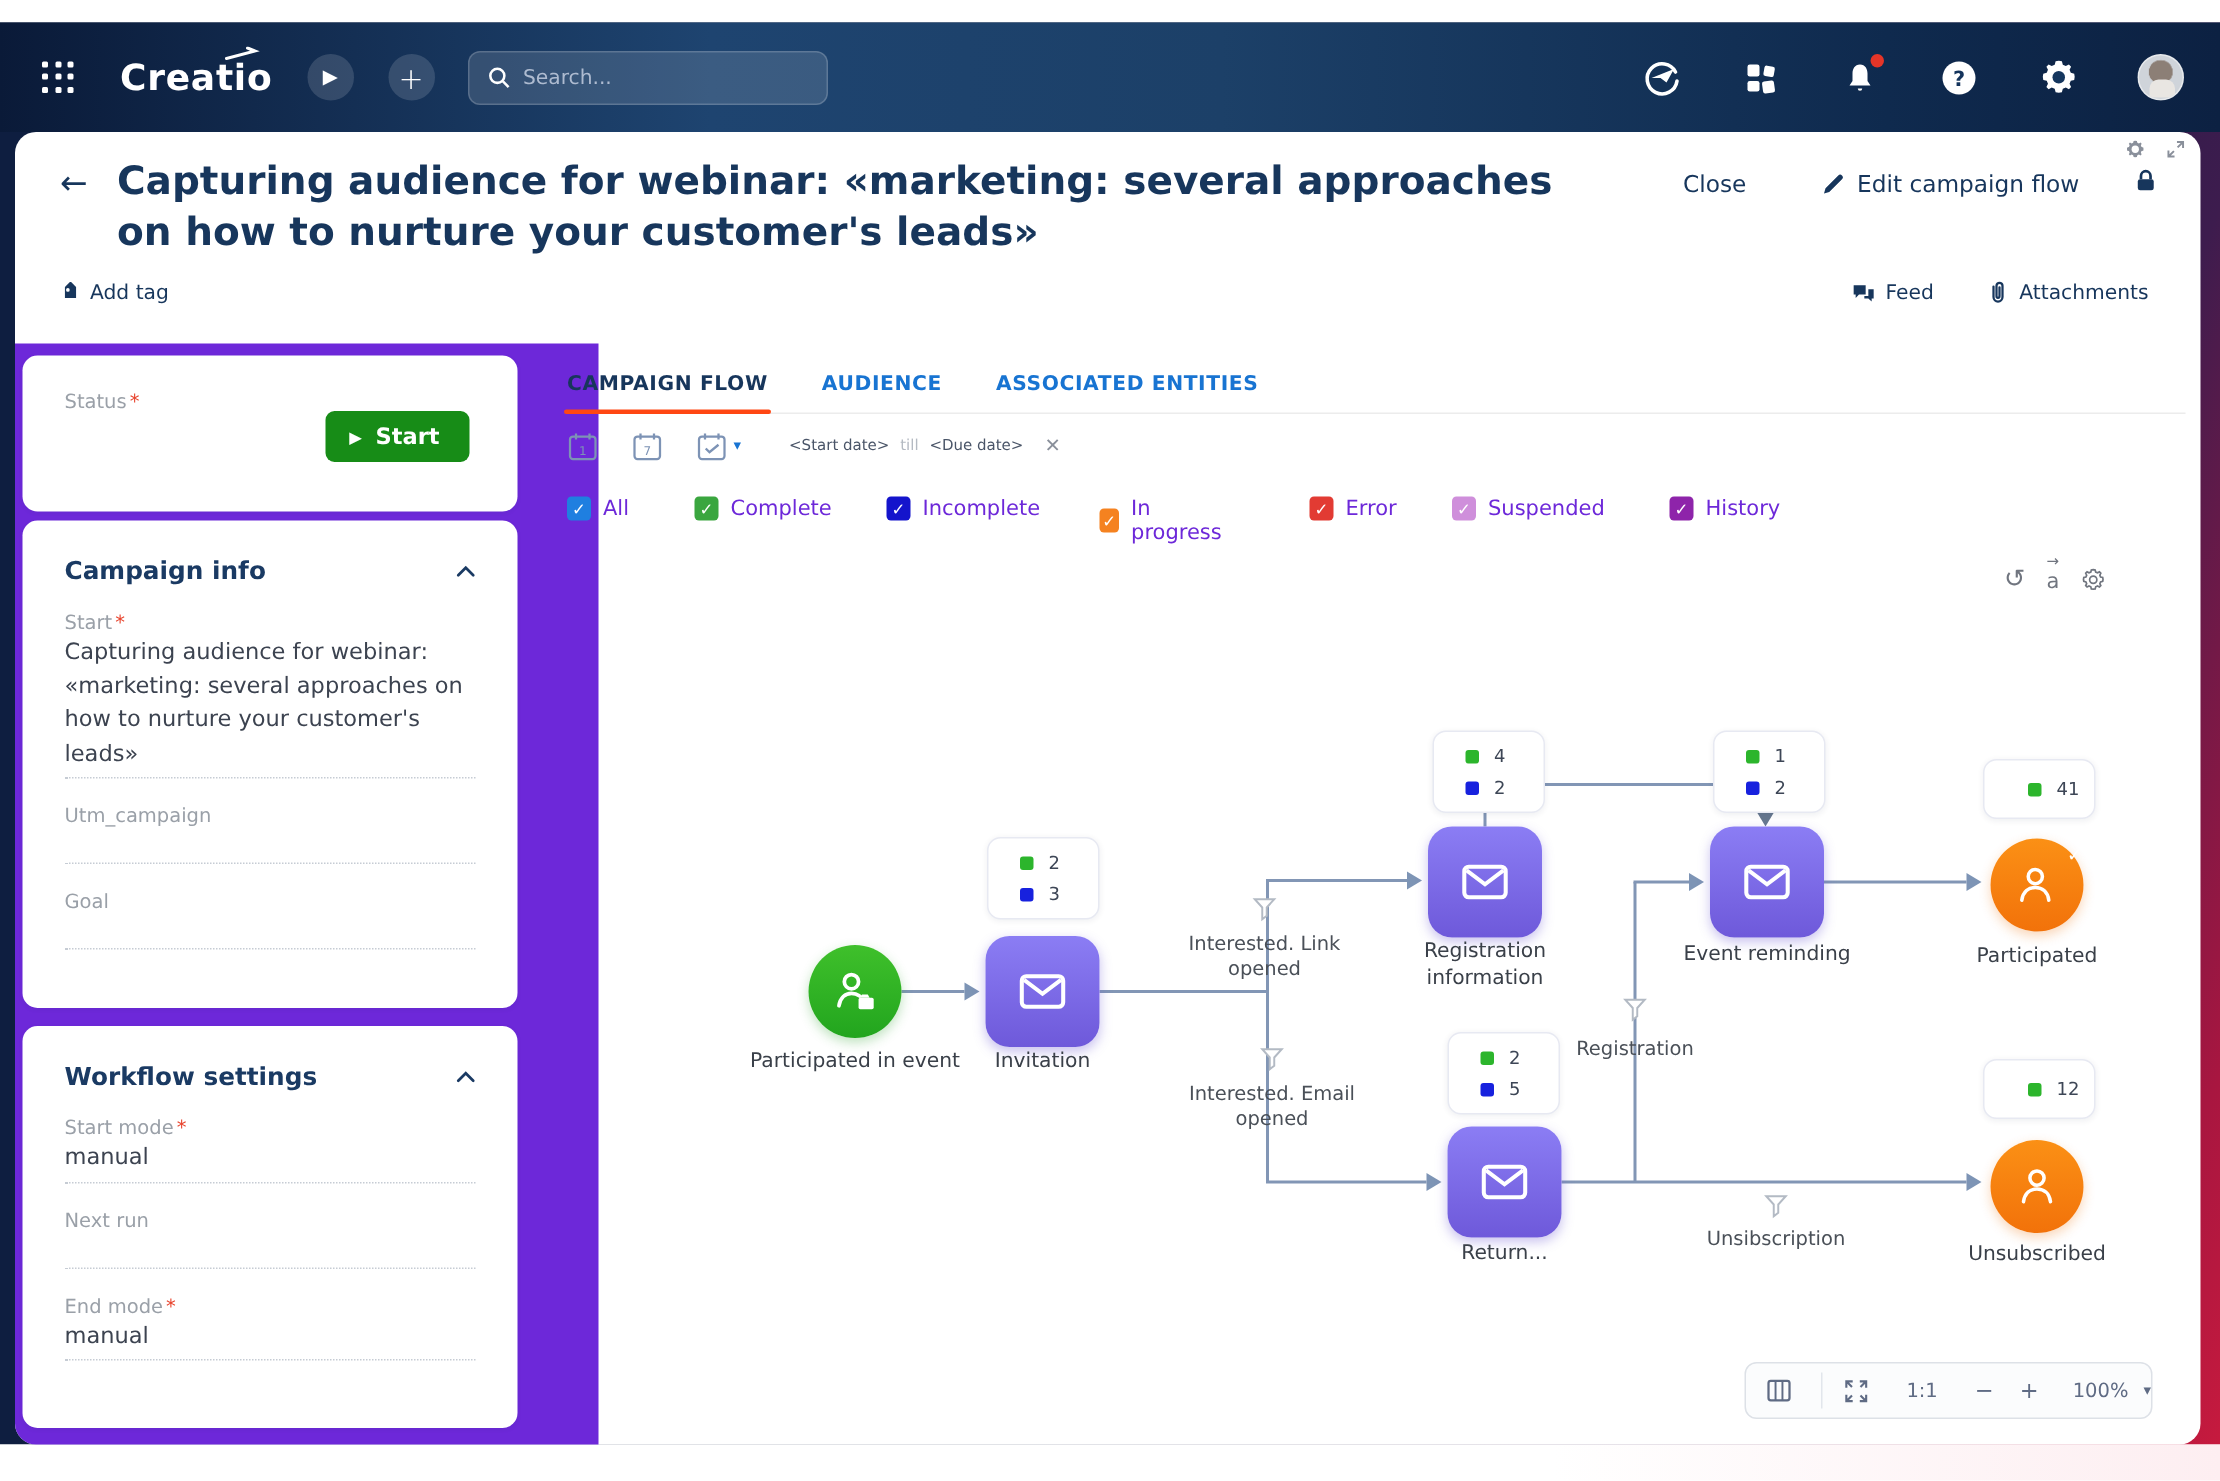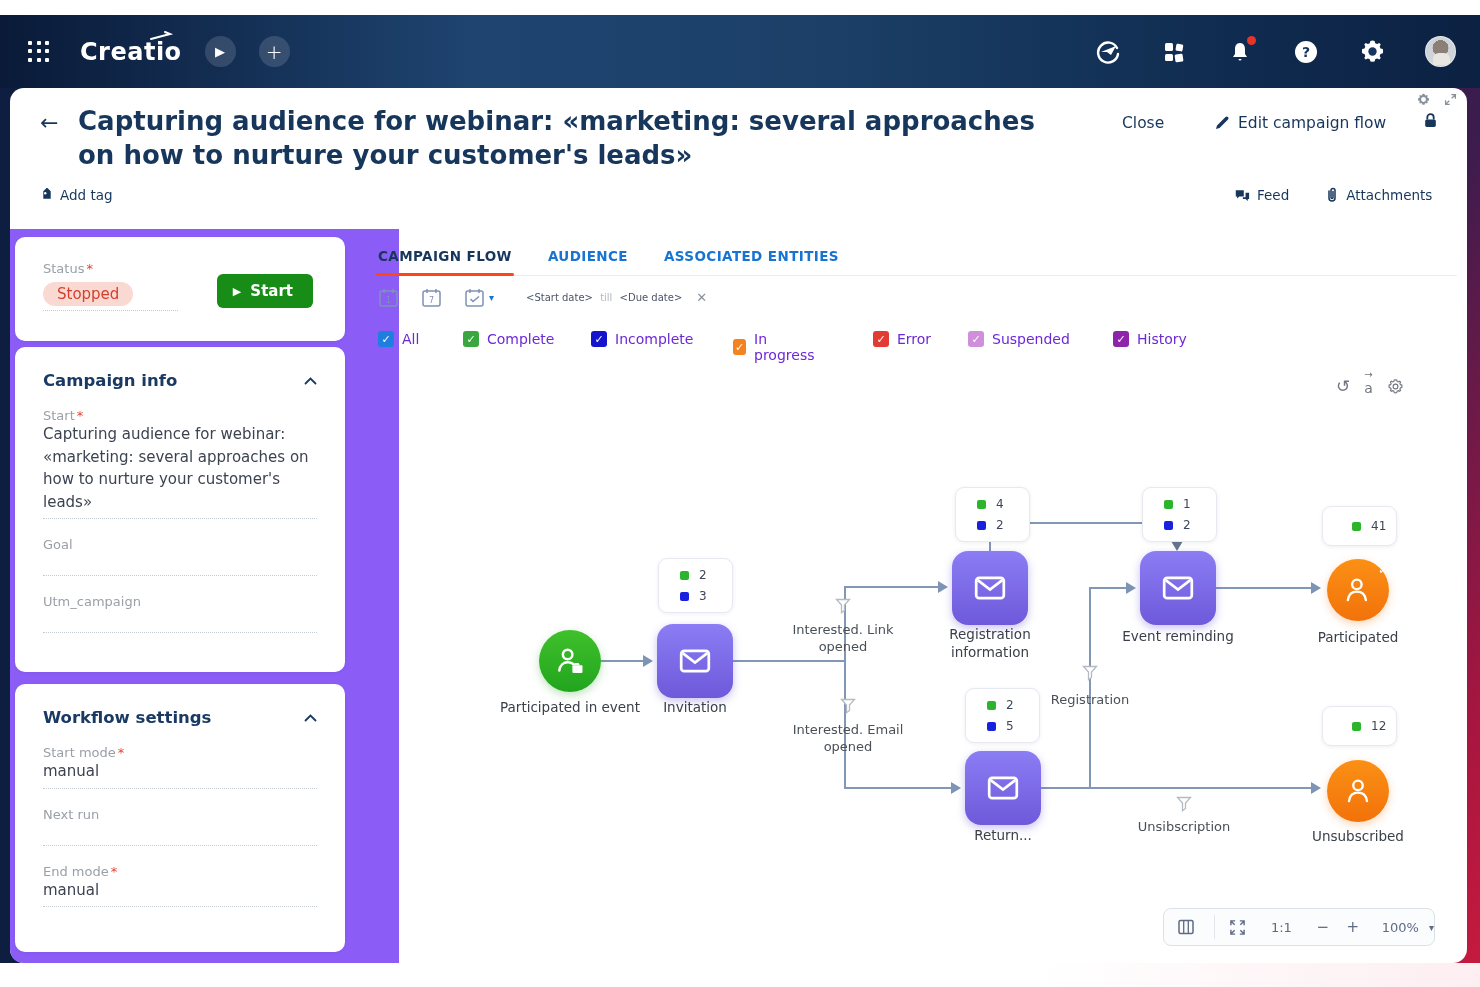--- a/index.html
+++ b/index.html
@@ -42,21 +42,21 @@
   .back-arrow { position:absolute; left:30px; top:22px; font-size:22px; color:#17365c; cursor:pointer; }
   .page-title { position:absolute; left:68px; top:16px; width:1000px; font-size:26px; line-height:1.32; font-weight:bold; color:#17365c; }
   .btn-close { position:absolute; left:1112px; top:26px; font-size:15.5px; color:#17365c; cursor:pointer; }
   .btn-edit { position:absolute; left:1204px; top:26px; font-size:15.5px; color:#17365c; cursor:pointer; display:flex; align-items:center; gap:8px; }
   .lock-ic { position:absolute; left:1412px; top:24px; cursor:pointer; }
   .add-tag { position:absolute; left:30px; top:99px; font-size:13.5px; color:#17365c; display:flex; align-items:center; gap:6px; cursor:pointer; }
   .hdr-right { position:absolute; top:99px; left:1224px; display:flex; gap:36px; font-size:13.5px; color:#17365c; }
   .hdr-right .hitem { display:flex; align-items:center; gap:7px; cursor:pointer; }
 
   
-  .leftcol { position:absolute; left:0; top:141px; width:389px; height:734px; background:#8b5cf6; border-radius:0 0 0 14px; }
+  .leftcol { position:absolute; left:0; top:141px; width:389px; height:734px; background:#6d28d9; border-radius:0 0 0 14px; }
   .scard { position:absolute; left:5px; width:330px; background:#fff; border-radius:10px; box-shadow:0 1px 3px rgba(30,50,90,.07); }
   .scard.status { top:8px; height:104px; padding:24px 28px; }
   .scard.cinfo  { top:118px; height:325px; padding:24px 28px; }
   .scard.wflow  { top:455px; height:268px; padding:24px 28px; }
 
   .flabel-sm { font-size:13px; color:#9aa0a8; }
   .req { color:#e8442e; font-size:13px; vertical-align:top; margin-left:2px; }
   .pill { display:inline-block; margin-top:6px; background:#fbd9d3; color:#d4402c; font-size:15px; padding:3px 14px; border-radius:13px; }
   .dotline { border-bottom:1px dotted #c6ccd4; }
   .status-line { width:135px; margin-top:4px; }
@@ -151,20 +151,27 @@
     <svg width="26" height="10" viewBox="0 0 26 10">
         <path d="M1 8 L20 3 L15 1" fill="none" stroke="#fff" stroke-width="2" stroke-linecap="round"></path>
       </svg>
   </div>
   <div class="nav-circle">
       <span>▶</span>
     </div>
   <div class="nav-circle plus">
       <span>+</span>
     </div>
+  <div class="searchbox">
+    <svg width="15" height="15" viewBox="0 0 16 16">
+        <circle cx="7" cy="7" r="5" fill="none" stroke="#fff" stroke-width="1.8"></circle>
+        <path d="M11 11 L15 15" stroke="#fff" stroke-width="1.8"></path>
+      </svg>
+    <input placeholder="Search..." style="">
+  </div>
   <div class="nav-right">
     <div class="nav-ic">
       <svg width="26" height="26" viewBox="0 0 26 26">
           <path d="M22 9 A10 10 0 1 0 23 15" fill="none" stroke="#fff" stroke-width="2.4" stroke-linecap="round"></path>
           <path d="M6 13 L21 7 L16 16 L12 13 Z" fill="#fff"></path>
         </svg>
     </div>
     <div class="nav-ic">
       <svg width="24" height="24" viewBox="0 0 24 24">
           <rect x="3" y="3" width="8" height="8" rx="1.5" fill="#fff"></rect>
@@ -250,47 +257,43 @@
           <path d="M4 4 v7 a3 3 0 0 0 6 0 V3.5 a2 2 0 0 0 -4 0 V10.5 a1 1 0 0 0 2 0 V4.5" fill="none" stroke="#17365c" stroke-width="1.5" stroke-linecap="round"></path>
         </svg>
       <span>Attachments</span>
     </span>
   </div>
 
   <div class="leftcol">
 
     <div class="scard status">
       <div class="flabel-sm"><span>Status</span><span class="req">*</span></div>
-      <div>
-        <span class="pill" style="background-color: rgb(251, 217, 211);">Stopped</span>
-        <div class="dotline status-line"></div>
-      </div>
       <button class="btn-start" style="background-color: rgb(23, 140, 23);">
         <span class="tri">▶</span>
         <span>Start</span>
       </button>
     </div>
 
     <div class="scard cinfo">
       <div class="sec-head">
         <span>Campaign info</span>
         <svg width="13" height="8" viewBox="0 0 13 8">
             <path d="M1.5 6.5 L6.5 1.5 L11.5 6.5" fill="none" stroke="#1a3a63" stroke-width="1.8" stroke-linecap="round"></path>
           </svg>
       </div>
       <div class="fld">
         <div class="flabel-sm"><span>Start</span><span class="req">*</span></div>
         <div class="val dotline">Capturing audience for webinar: «marketing: several approaches on how to nurture your customer's leads»</div>
       </div>
       <div class="fld empty">
+        <div class="flabel-sm">Utm_campaign</div>
+        <div class="spacer dotline"></div>
+      </div>
+      <div class="fld empty">
         <div class="flabel-sm">Goal</div>
-        <div class="spacer dotline"></div>
-      </div>
-      <div class="fld empty">
-        <div class="flabel-sm">Utm_campaign</div>
         <div class="spacer dotline"></div>
       </div>
     </div>
 
     <div class="scard wflow">
       <div class="sec-head">
         <span>Workflow settings</span>
         <svg width="13" height="8" viewBox="0 0 13 8">
             <path d="M1.5 6.5 L6.5 1.5 L11.5 6.5" fill="none" stroke="#1a3a63" stroke-width="1.8" stroke-linecap="round"></path>
           </svg>

